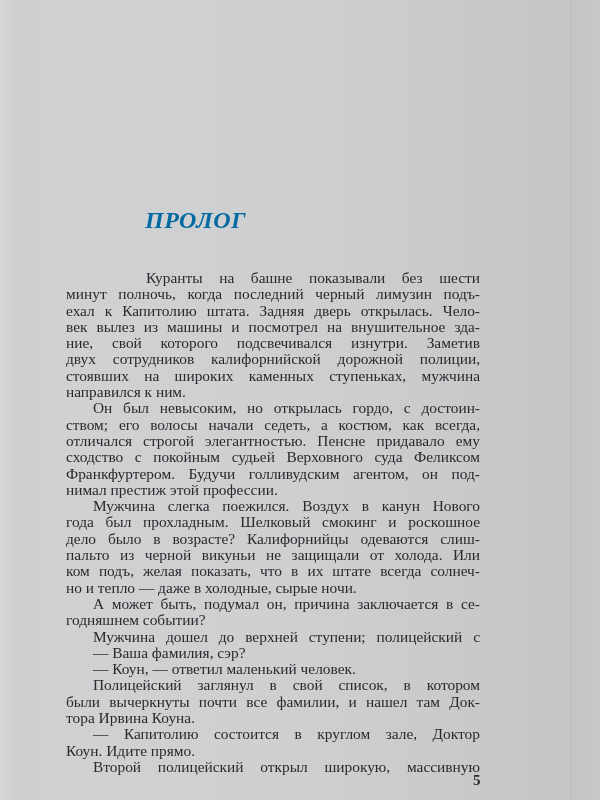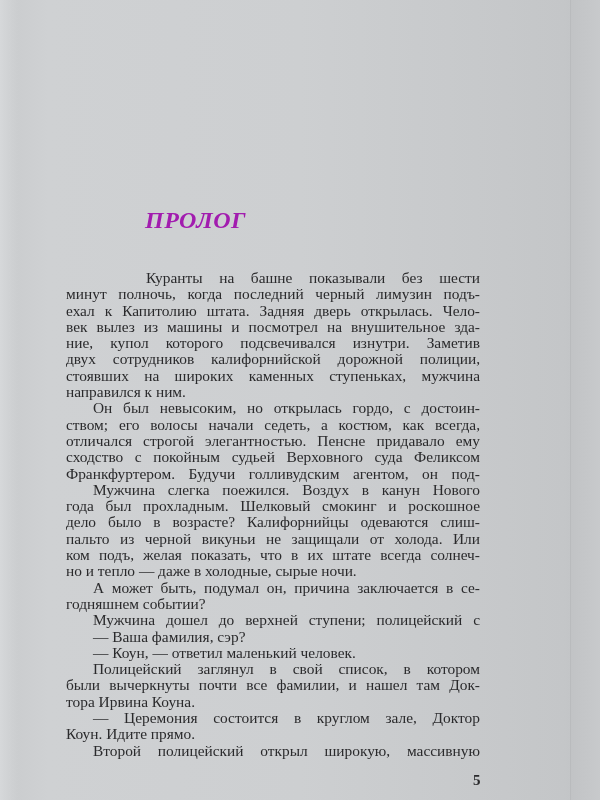--- a/index.html
+++ b/index.html
@@ -14,21 +14,21 @@
     background: linear-gradient(90deg, #d6d8da, rgba(214,216,218,0));
   }
   .right-edge {
     position:absolute; left:570px; top:0; width:30px; height:800px;
     background: linear-gradient(90deg, #c1c3c5, #c8cacc);
     border-left:1px solid rgba(170,172,174,0.5);
   }
   .title {
     position:absolute; left:145px; top:207px;
     font-size:24px; font-weight:bold; font-style:italic;
-    letter-spacing:0.5px; color:#a21caf;
+    letter-spacing:0.5px; color:#0369a1;
     font-family: "Liberation Serif", serif;
   }
   .body-text {
     position:absolute; left:66px; top:244px; width:414px;
     font-size:15.4px; line-height:16.3px;
   }
   .line {
     display:block; height:16.3px; white-space:nowrap;
     text-align:justify; text-align-last:justify;
   }
@@ -46,41 +46,42 @@
 <div class="left-shade"></div>
 <div class="right-edge"></div>
 
 <div class="title">ПРОЛОГ</div>
 
 <div class="body-text">
   <span class="line big-ind">Куранты на башне показывали без шести</span>
   <span class="line">минут полночь, когда последний черный лимузин подъ-</span>
   <span class="line">ехал к Капитолию штата. Задняя дверь открылась. Чело-</span>
   <span class="line">век вылез из машины и посмотрел на внушительное зда-</span>
-  <span class="line">ние, купол которого подсвечивался изнутри. Заметив</span>
+  <span class="line">ние, свой которого подсвечивался изнутри. Заметив</span>
   <span class="line">двух сотрудников калифорнийской дорожной полиции,</span>
   <span class="line">стоявших на широких каменных ступеньках, мужчина</span>
   <span class="line last">направился к ним.</span>
   <span class="line ind">Он был невысоким, но открылась гордо, с достоин-</span>
   <span class="line">ством; его волосы начали седеть, а костюм, как всегда,</span>
   <span class="line">отличался строгой элегантностью. Пенсне придавало ему</span>
   <span class="line">сходство с покойным судьей Верховного суда Феликсом</span>
   <span class="line">Франкфуртером. Будучи голливудским агентом, он под-</span>
+  <span class="line last">нимал престиж этой профессии.</span>
   <span class="line ind">Мужчина слегка поежился. Воздух в канун Нового</span>
   <span class="line">года был прохладным. Шелковый смокинг и роскошное</span>
   <span class="line">дело было в возрасте? Калифорнийцы одеваются слиш-</span>
   <span class="line">пальто из черной викуньи не защищали от холода. Или</span>
   <span class="line">ком подъ, желая показать, что в их штате всегда солнеч-</span>
   <span class="line last">но и тепло — даже в холодные, сырые ночи.</span>
   <span class="line ind">А может быть, подумал он, причина заключается в се-</span>
   <span class="line last">годняшнем событии?</span>
   <span class="line ind">Мужчина дошел до верхней ступени; полицейский с</span>
   <span class="line ind last">— Ваша фамилия, сэр?</span>
   <span class="line ind last">— Коун, — ответил маленький человек.</span>
   <span class="line ind">Полицейский заглянул в свой список, в котором</span>
   <span class="line">были вычеркнуты почти все фамилии, и нашел там Док-</span>
   <span class="line last">тора Ирвина Коуна.</span>
-  <span class="line ind">— Церемония состоится в круглом зале, Доктор</span>
+  <span class="line ind">— Капитолию состоится в круглом зале, Доктор</span>
   <span class="line last">Коун. Идите прямо.</span>
   <span class="line ind">Второй полицейский открыл широкую, массивную</span>
 </div>
 
 <div class="page-number">5</div>
 
 </body></html>

